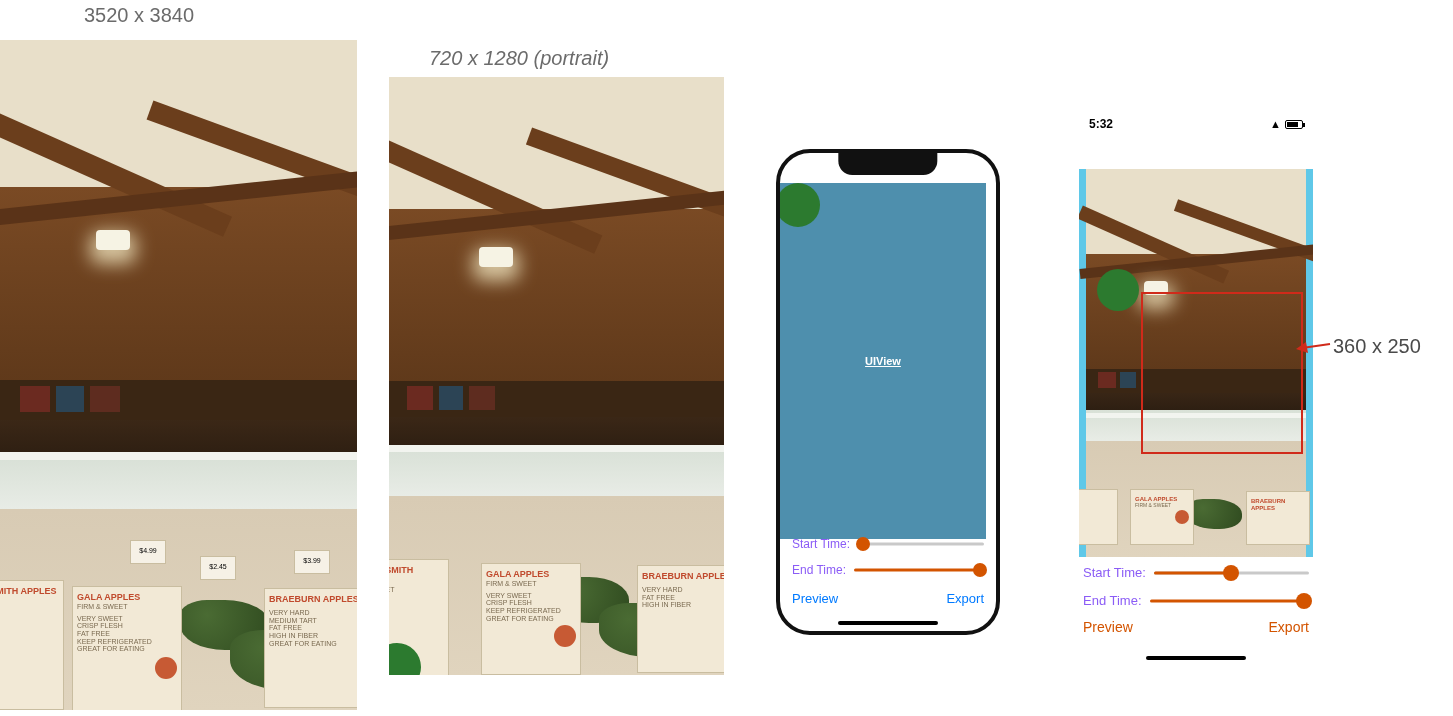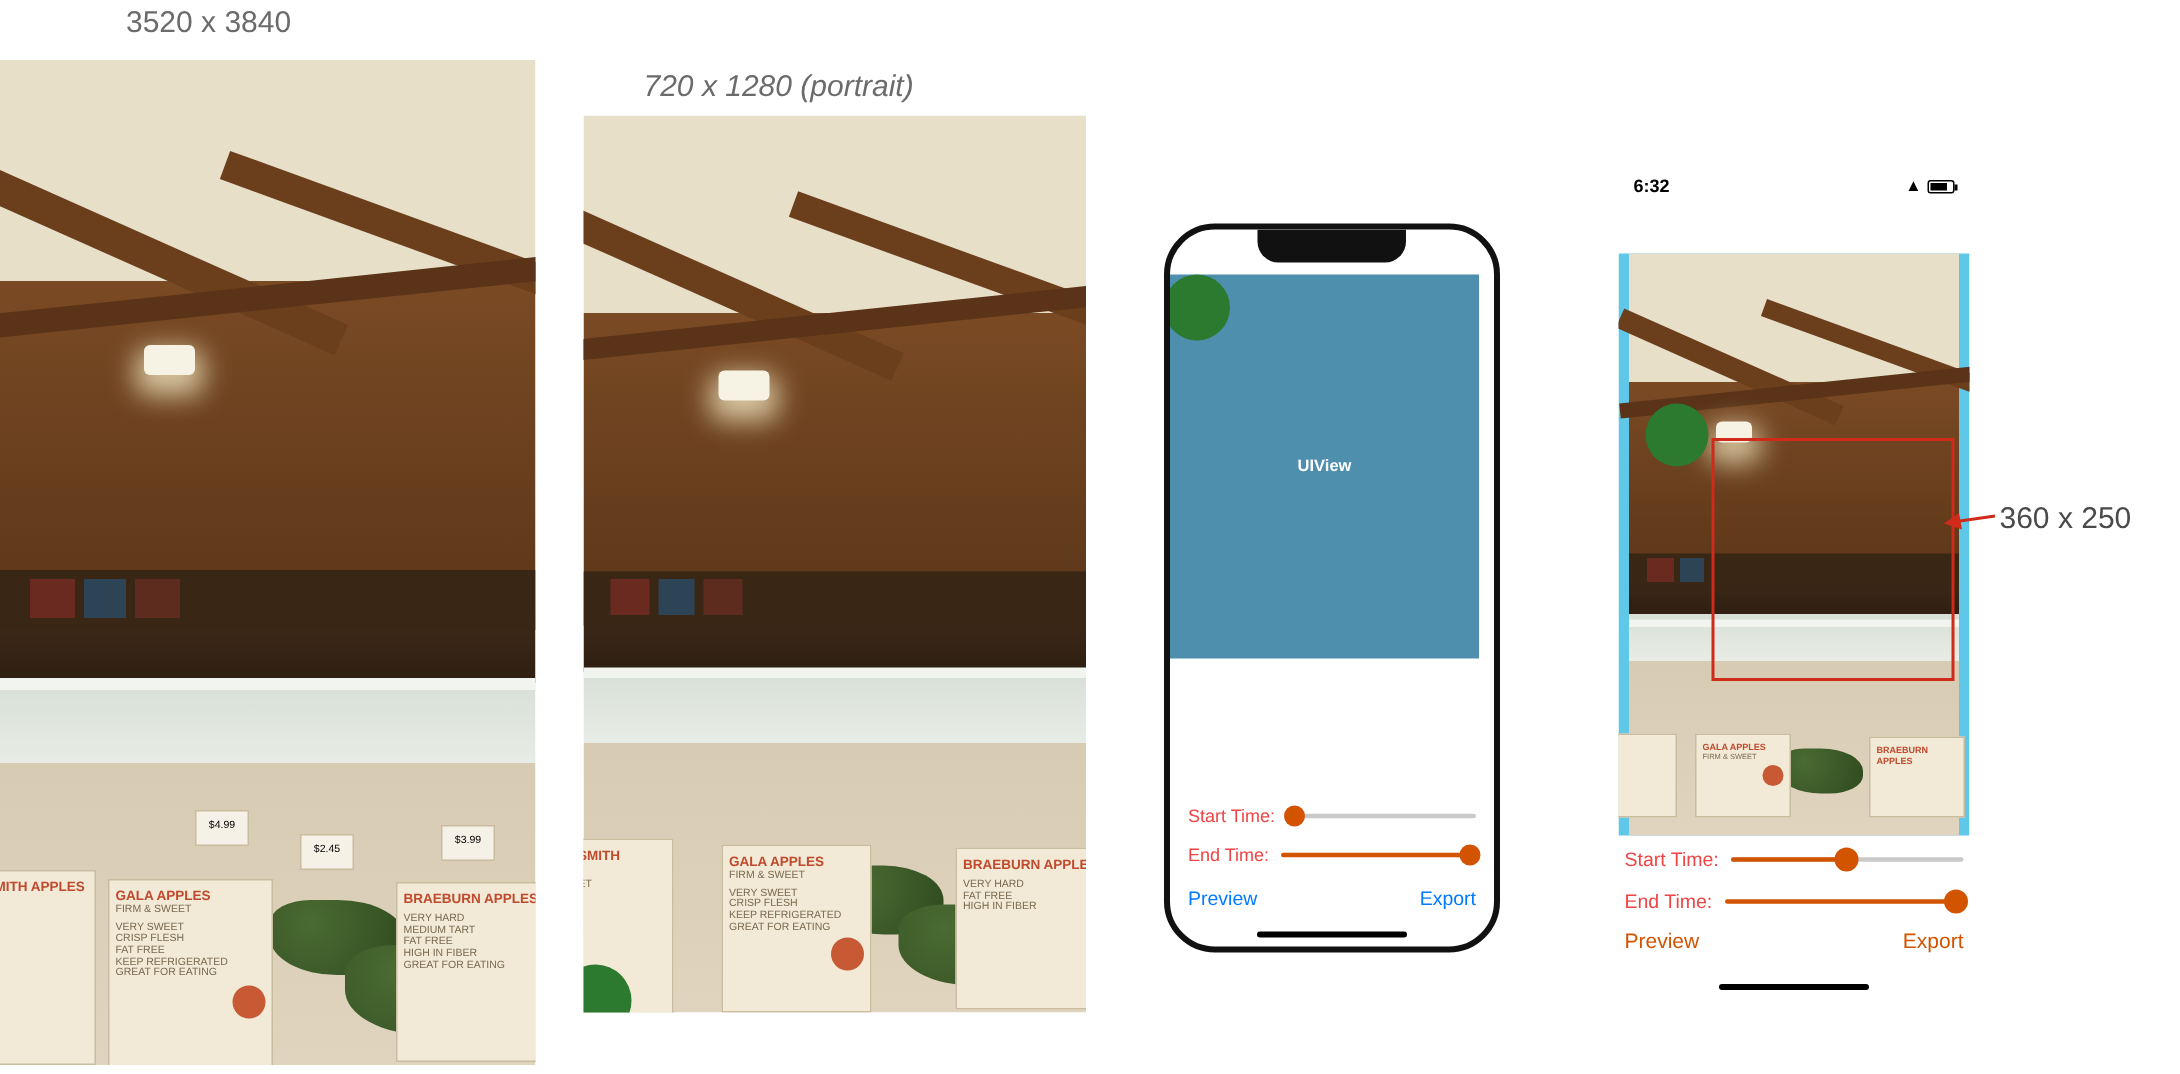--- a/index.html
+++ b/index.html
@@ -105,21 +105,21 @@
     font-size: 11px;
     font-weight: 600;
   }
   .controls-row {
     position: absolute;
     left: 12px; right: 12px;
     display: flex;
     align-items: center;
     gap: 8px;
     font-size: 12px;
-    color: #ef4444;
+    color: #8b5cf6;
   }
   .slider {
     position: relative;
     flex: 1;
     height: 14px;
   }
   .slider-track {
     position: absolute;
     top: 50%;
     height: 3px;
@@ -258,21 +258,21 @@
       <div class="sub" style="margin-top:4px;">VERY HARD</div>
       <div class="sub">FAT FREE</div>
       <div class="sub">HIGH IN FIBER</div>
     </div>
   </div>
   <div class="green-marker" style="left:-16px; bottom:-16px;"></div>
 </div>
 
 <div class="phone-frame" style="left:776px; top:149px; width:224px; height:486px;">
   <div class="notch"></div>
-  <div class="blue-view" style="left:0; top:30px; right:10px; height:256px;">
+  <div class="blue-view" style="left:0; top:30px; right:10px; height:356px;text-decoration:underline;">
     <span>UIView</span>
   </div>
   <div class="green-marker" style="left:-4px; top:30px; width:44px;height:44px;"></div>
   <div class="controls-row" style="top:384px;">
     <span>Start Time:</span>
     <div class="slider">
       <div class="slider-track" style="left:0;right:0;background:#c9c9c9;"></div>
       <div class="slider-track" style="left:0;width:4%;background:#d35400;"></div>
       <div class="slider-thumb" style="left:4%;background:#d35400;"></div>
     </div>
@@ -286,21 +286,21 @@
   </div>
   <div class="link-row" style="top:438px;">
     <span style="color:#007aff;">Preview</span>
     <span style="color:#007aff;">Export</span>
   </div>
   <div class="home-indicator"></div>
 </div>
 
 <div class="panel" style="left:1079px; top:113px; width:234px; height:550px; background:#fff;">
   <div class="p4-status">
-    <span>6:32</span>
+    <span>5:32</span>
     <span class="right">
       <span class="wifi-icon">▲</span>
       <span class="batt">
           <span class="fill"></span>
         </span>
     </span>
   </div>
 
   <div class="video-area" style="left:0;top:56px;width:234px;height:388px;">
     <div class="store-photo" style="position:absolute;left:7px;top:0;width:220px;height:388px;">

